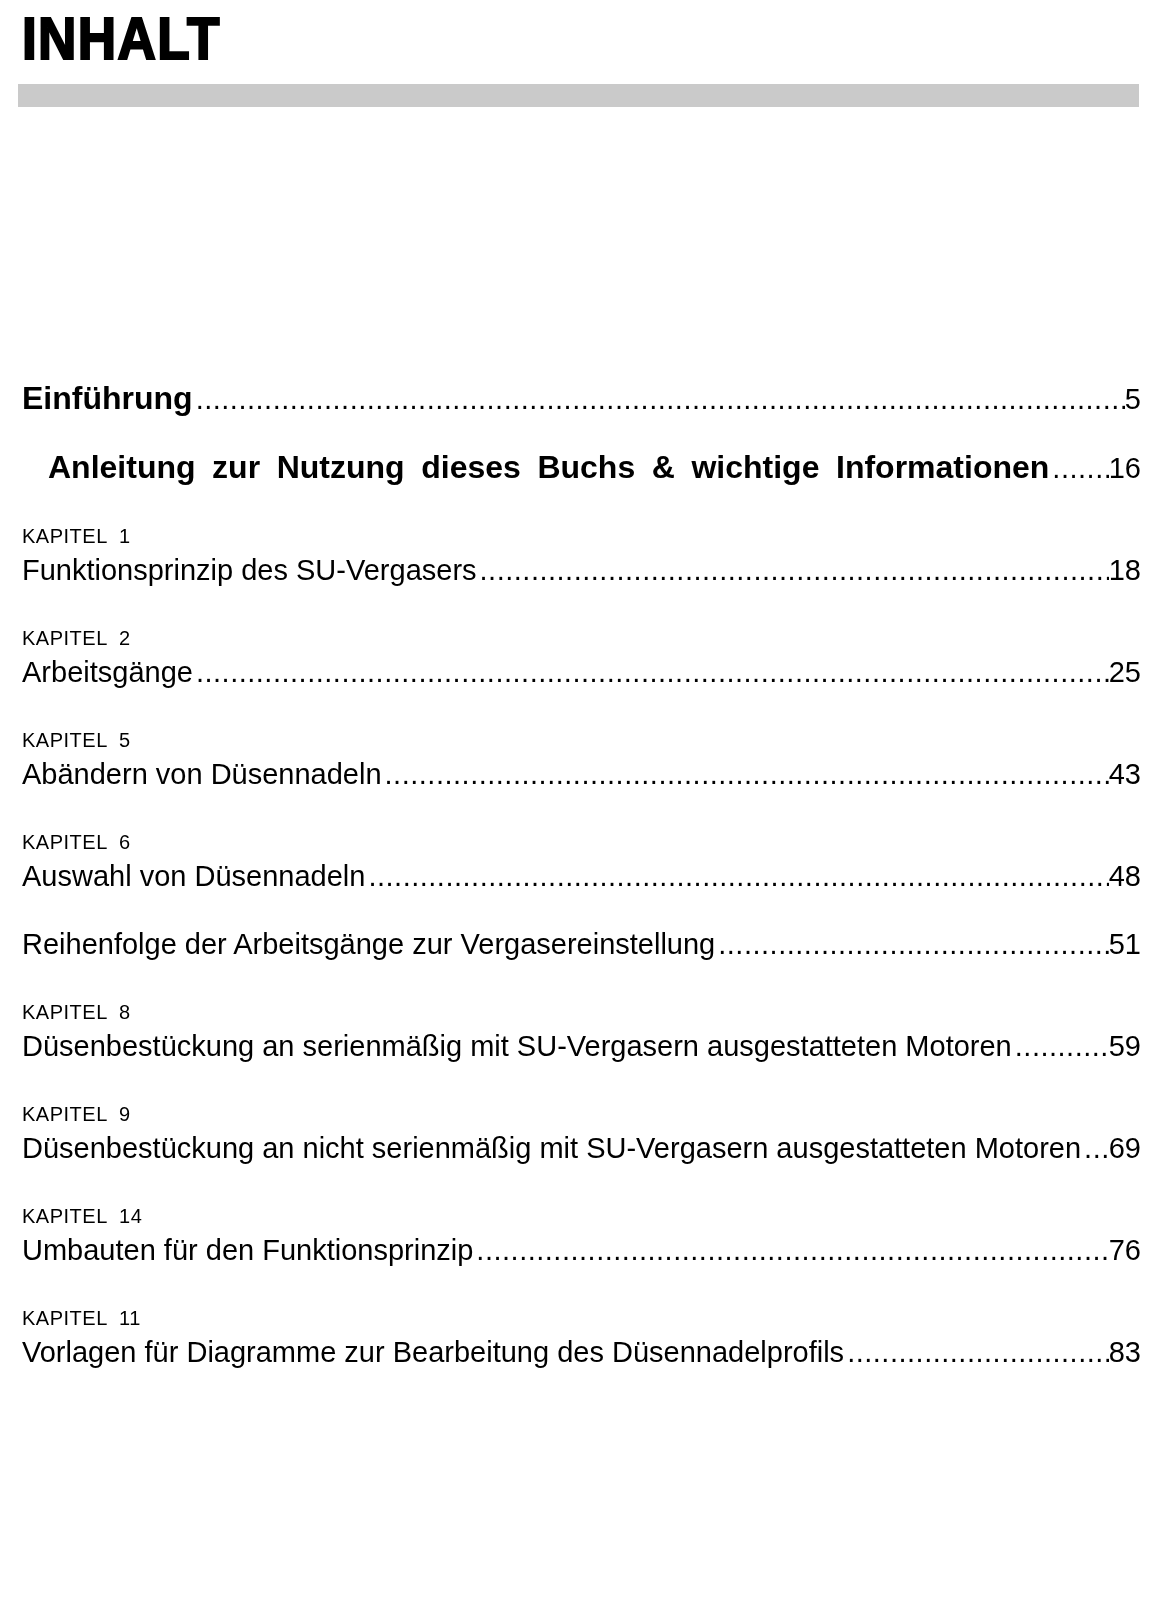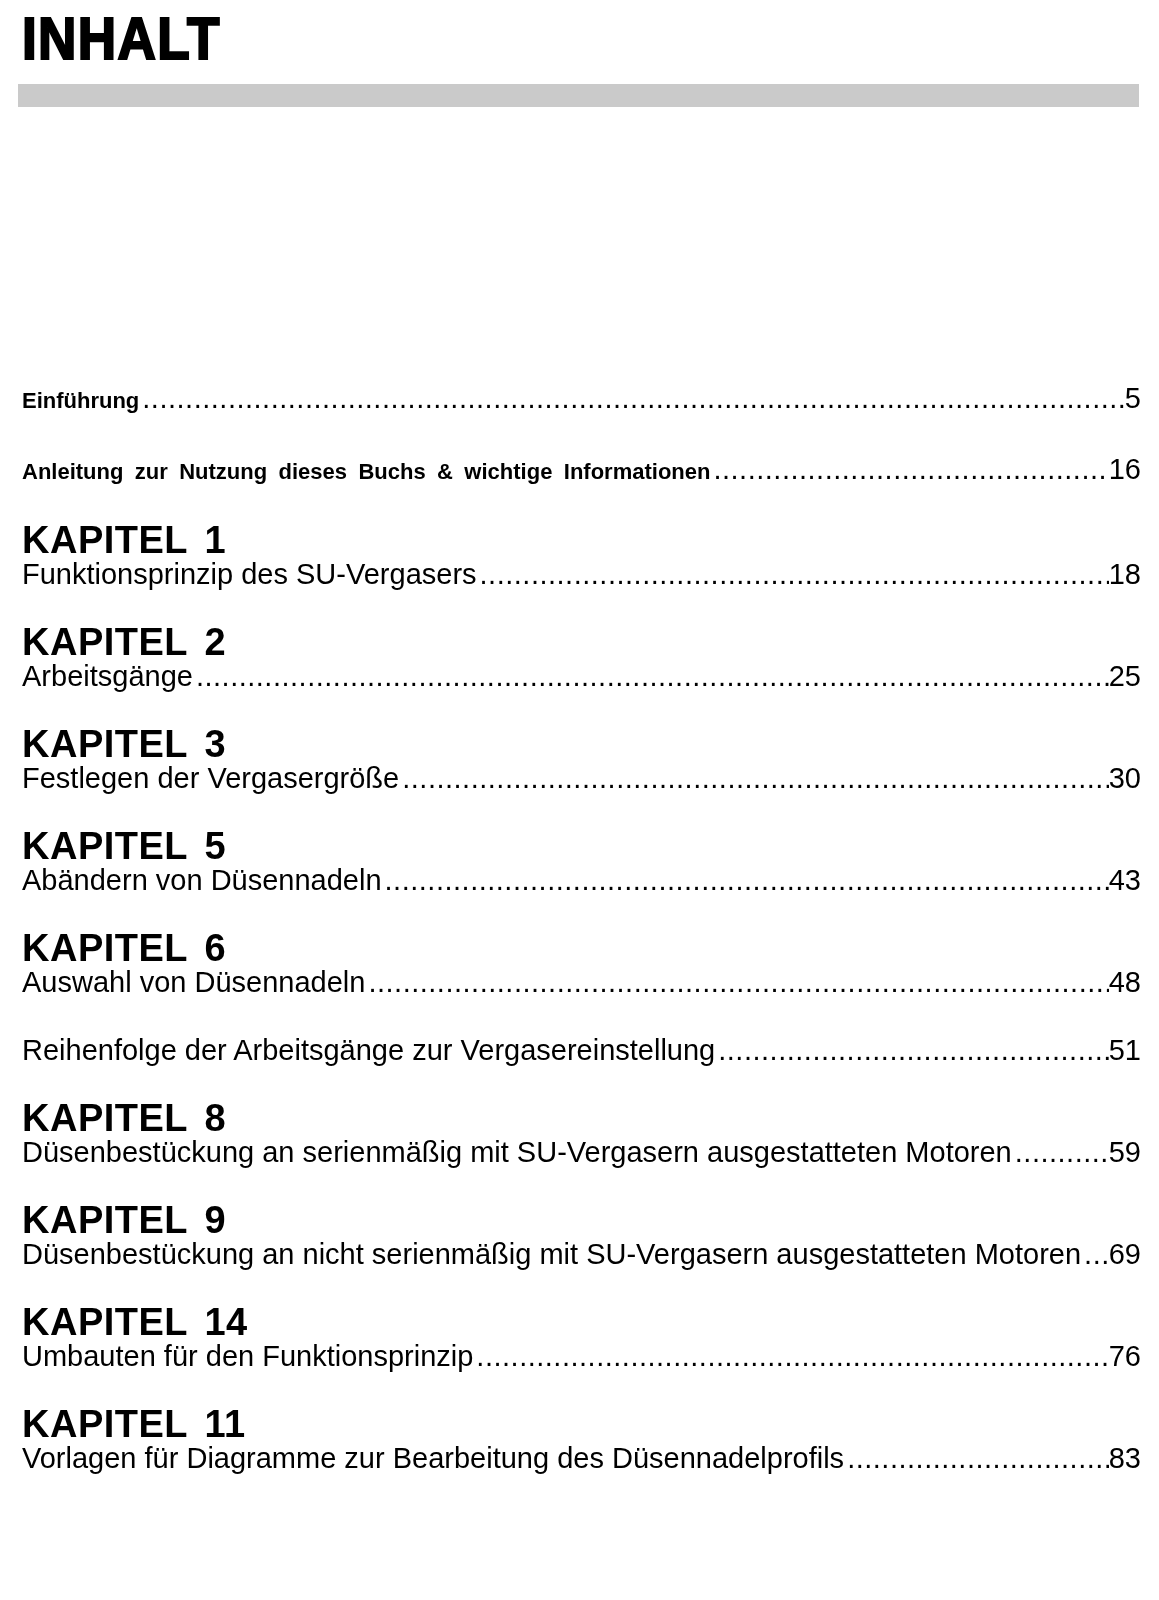--- a/index.html
+++ b/index.html
@@ -41,44 +41,45 @@
   .toc {
     margin-top: 274px;
   }
   .toc-entry {
     margin-bottom: 34px;
   }
   .toc-entry p {
     margin: 0;
   }
   .chapter-head {
-    font-size: 38px;
+    font-size: 20px;
     line-height: 34px;
-    font-weight: bold;
+    font-weight: normal;
     letter-spacing: 0.5px;
     word-spacing: 6px;
     white-space: nowrap;
   }
   .toc-line {
     display: flex;
     align-items: baseline;
     font-size: 29px;
     line-height: 34px;
     font-weight: normal;
   }
   .toc-title {
     white-space: nowrap;
     flex: 0 0 auto;
   }
   .toc-title.bold {
     font-weight: bold;
-    font-size: 22px;
+    font-size: 32px;
   }
   .toc-title.spread {
     word-spacing: 0.24em;
+    margin-left: 26px;
   }
   .leader {
     flex: 1 1 auto;
     overflow: hidden;
     white-space: nowrap;
     padding-left: 3px;
     font-size: 29px;
     font-weight: normal;
   }
   .leader::after {
@@ -128,28 +129,20 @@
 
     <div class="toc-entry">
       <p class="chapter-head">KAPITEL 2</p>
       <p class="toc-line">
         <span class="toc-title">Arbeitsgänge</span>
         <span class="leader"></span>
         <span class="toc-page">25</span>
       </p>
     </div>
 
-    <div class="toc-entry">
-      <p class="chapter-head">KAPITEL 3</p>
-      <p class="toc-line">
-        <span class="toc-title">Festlegen der Vergasergröße</span>
-        <span class="leader"></span>
-        <span class="toc-page">30</span>
-      </p>
-    </div>
 
 
     <div class="toc-entry">
       <p class="chapter-head">KAPITEL 5</p>
       <p class="toc-line">
         <span class="toc-title">Abändern von Düsennadeln</span>
         <span class="leader"></span>
         <span class="toc-page">43</span>
       </p>
     </div>

